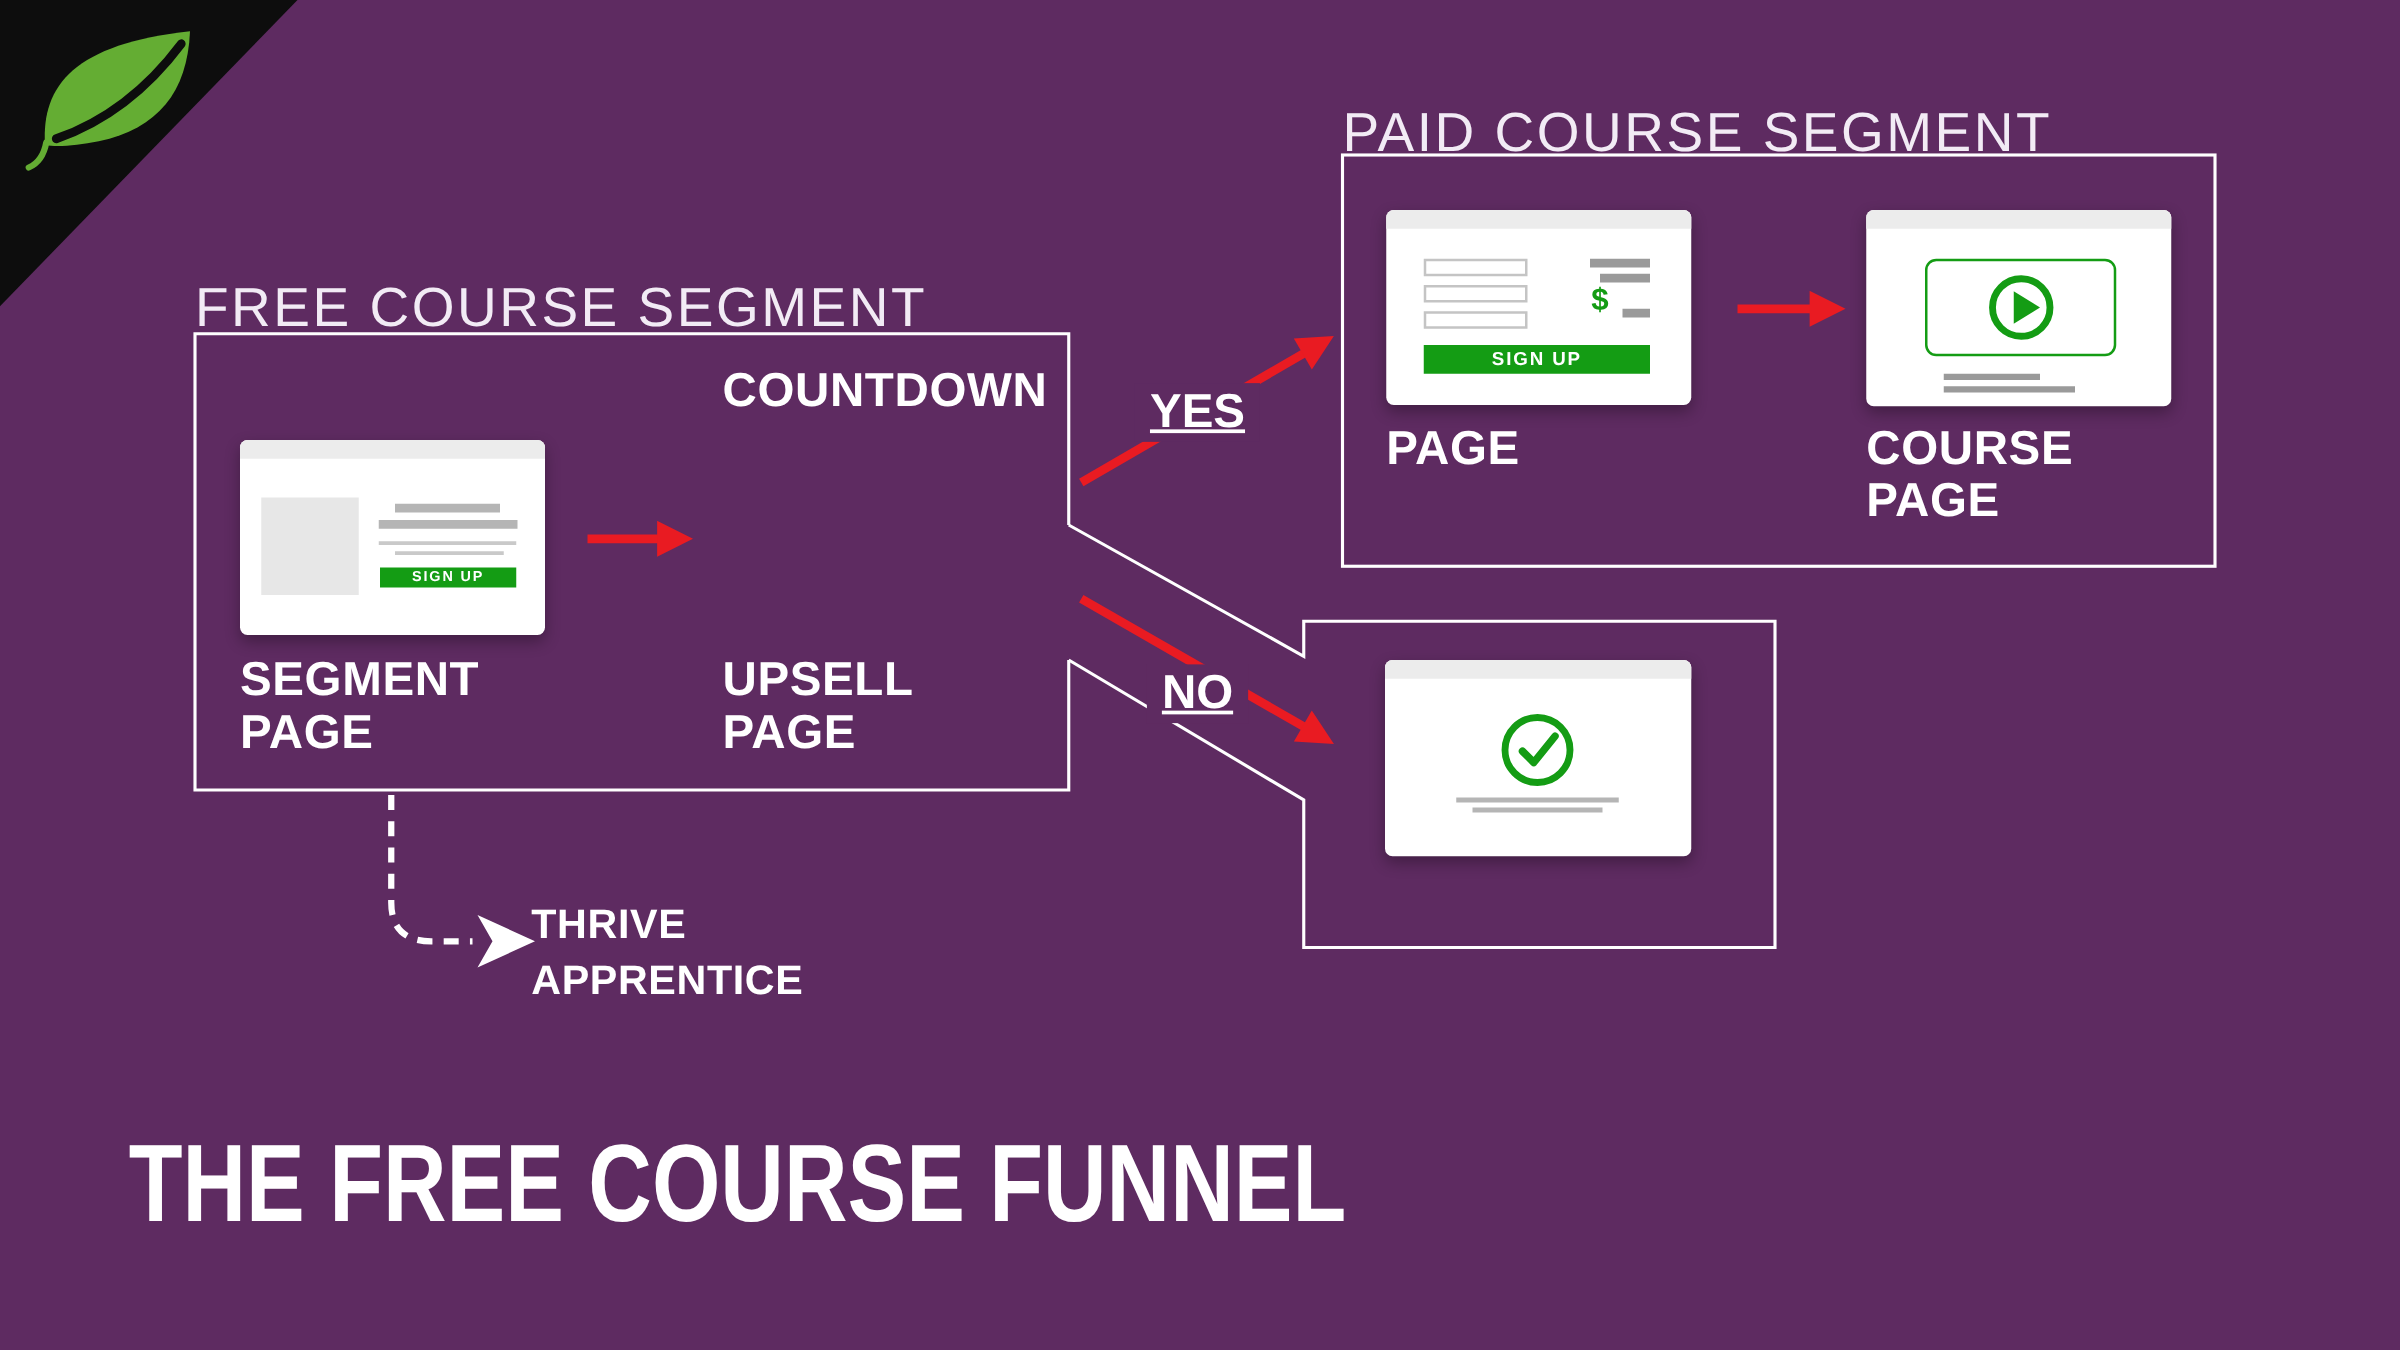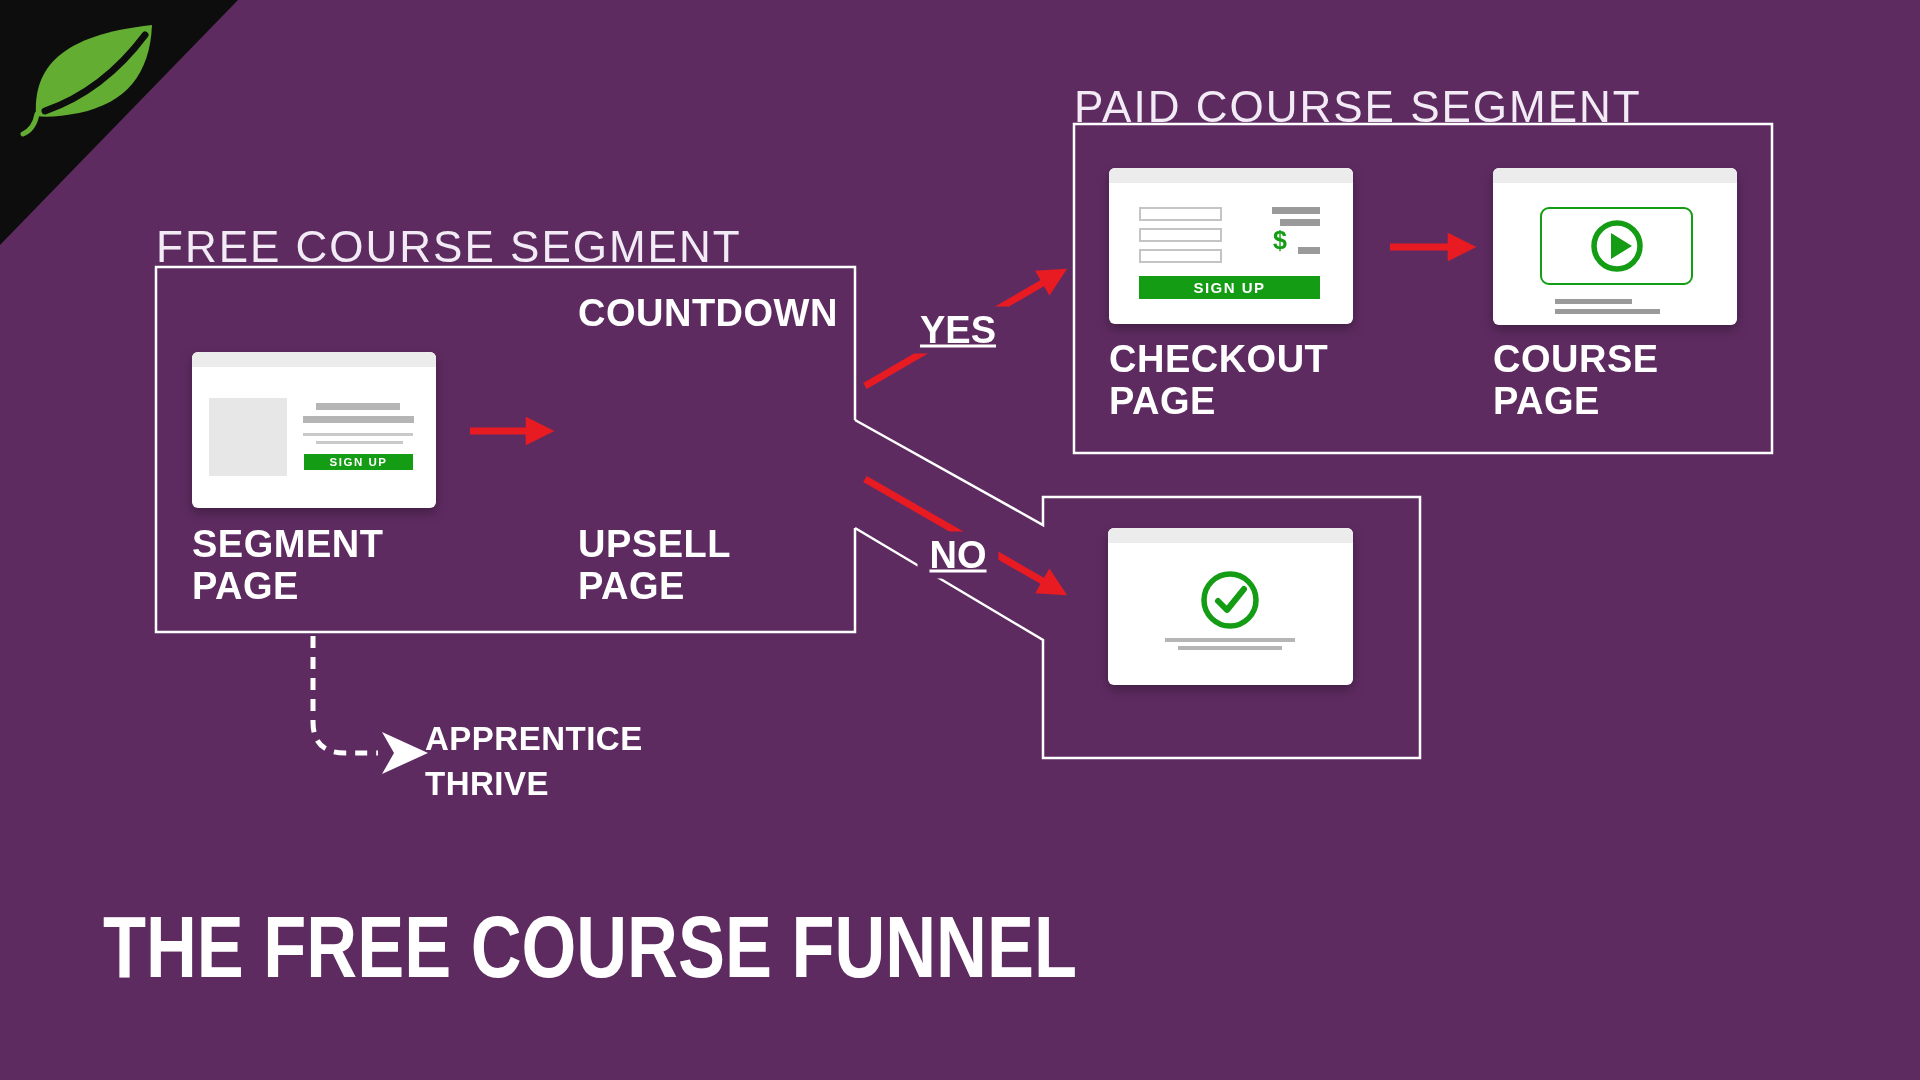--- a/index.html
+++ b/index.html
@@ -113,21 +113,20 @@
     <div class="field" style="left:30px;top:39px;width:83px;height:14px;"></div>
     <div class="field" style="left:30px;top:60px;width:83px;height:14px;"></div>
     <div class="field" style="left:30px;top:81px;width:83px;height:14px;"></div>
     <div class="ph dark" style="left:163px;top:39px;width:48px;height:6.5px;"></div>
     <div class="ph dark" style="left:171px;top:51px;width:40px;height:6.5px;"></div>
     <div style="position:absolute;left:164px;top:58px;color:var(--green,#149c14);font-size:25px;font-weight:700;">$</div>
     <div class="ph dark" style="left:189px;top:79px;width:22px;height:6.5px;"></div>
     <div class="gbtn" style="left:30px;top:108px;width:181px;height:23px;font-size:15px;">SIGN UP</div>
   </div>
   <div class="label node-label" style="left:1109px;top:338px;width:244px;">
-    <span style="display:block">CHECKOUT</span>
     <span style="display:block">PAGE</span>
   </div>
 
   <div class="window" style="left:1493px;top:168px;width:244px;height:157px;">
     <div class="winbar"></div>
     <div style="position:absolute;left:47px;top:39px;width:153px;height:78px;border:2px solid var(--green,#149c14);border-radius:9px;box-sizing:border-box;"></div>
     <svg class="icon-svg" style="left:94px;top:48px;" width="60" height="60" viewBox="0 0 60 60">
       <circle cx="30" cy="30" r="23" fill="none" stroke="#149c14" stroke-width="5.5"></circle>
       <polygon points="24,17 45,30 24,43" fill="#149c14"></polygon>
     </svg>
@@ -143,19 +142,19 @@
       <path d="M20,33 L29,42 L46,21" fill="none" stroke="#149c14" stroke-width="6" stroke-linecap="round" stroke-linejoin="round"></path>
     </svg>
     <div class="ph mid" style="left:57px;top:110px;width:130px;height:3.5px;"></div>
     <div class="ph mid" style="left:70px;top:118px;width:104px;height:3.5px;"></div>
   </div>
 
   <div class="label branch-label" style="left:958px;top:330px;text-decoration:underline;">YES</div>
   <div class="label branch-label" style="left:958px;top:555px;text-decoration:underline;">NO</div>
 
   <div class="label node-label" style="left:425px;top:716px;width:300px;font-size:33px;line-height:45px;">
+    <span style="display:block">THRIVE</span>
     <span style="display:block">APPRENTICE</span>
-    <span style="display:block">THRIVE</span>
   </div>
 
   <div class="label big-title" style="left:103px;top:903px;text-align:left;">THE FREE COURSE FUNNEL</div>
 
 </div>
 
 </body></html>

